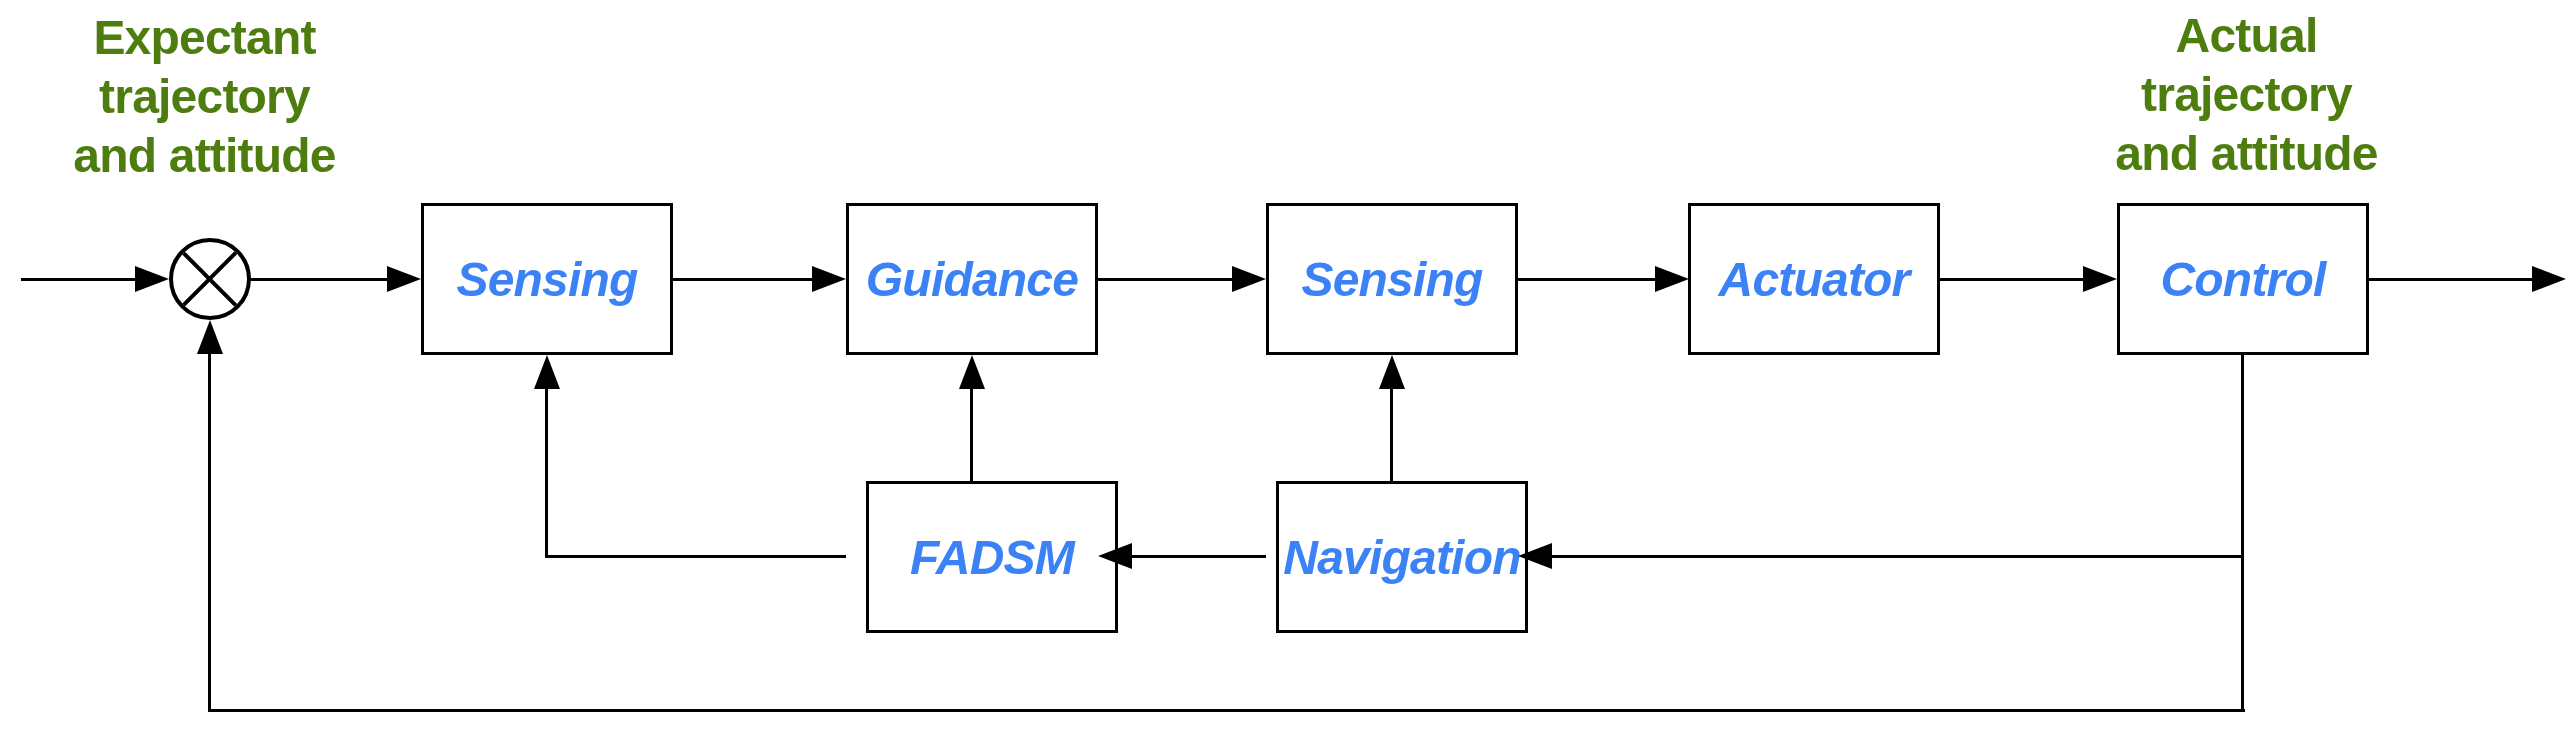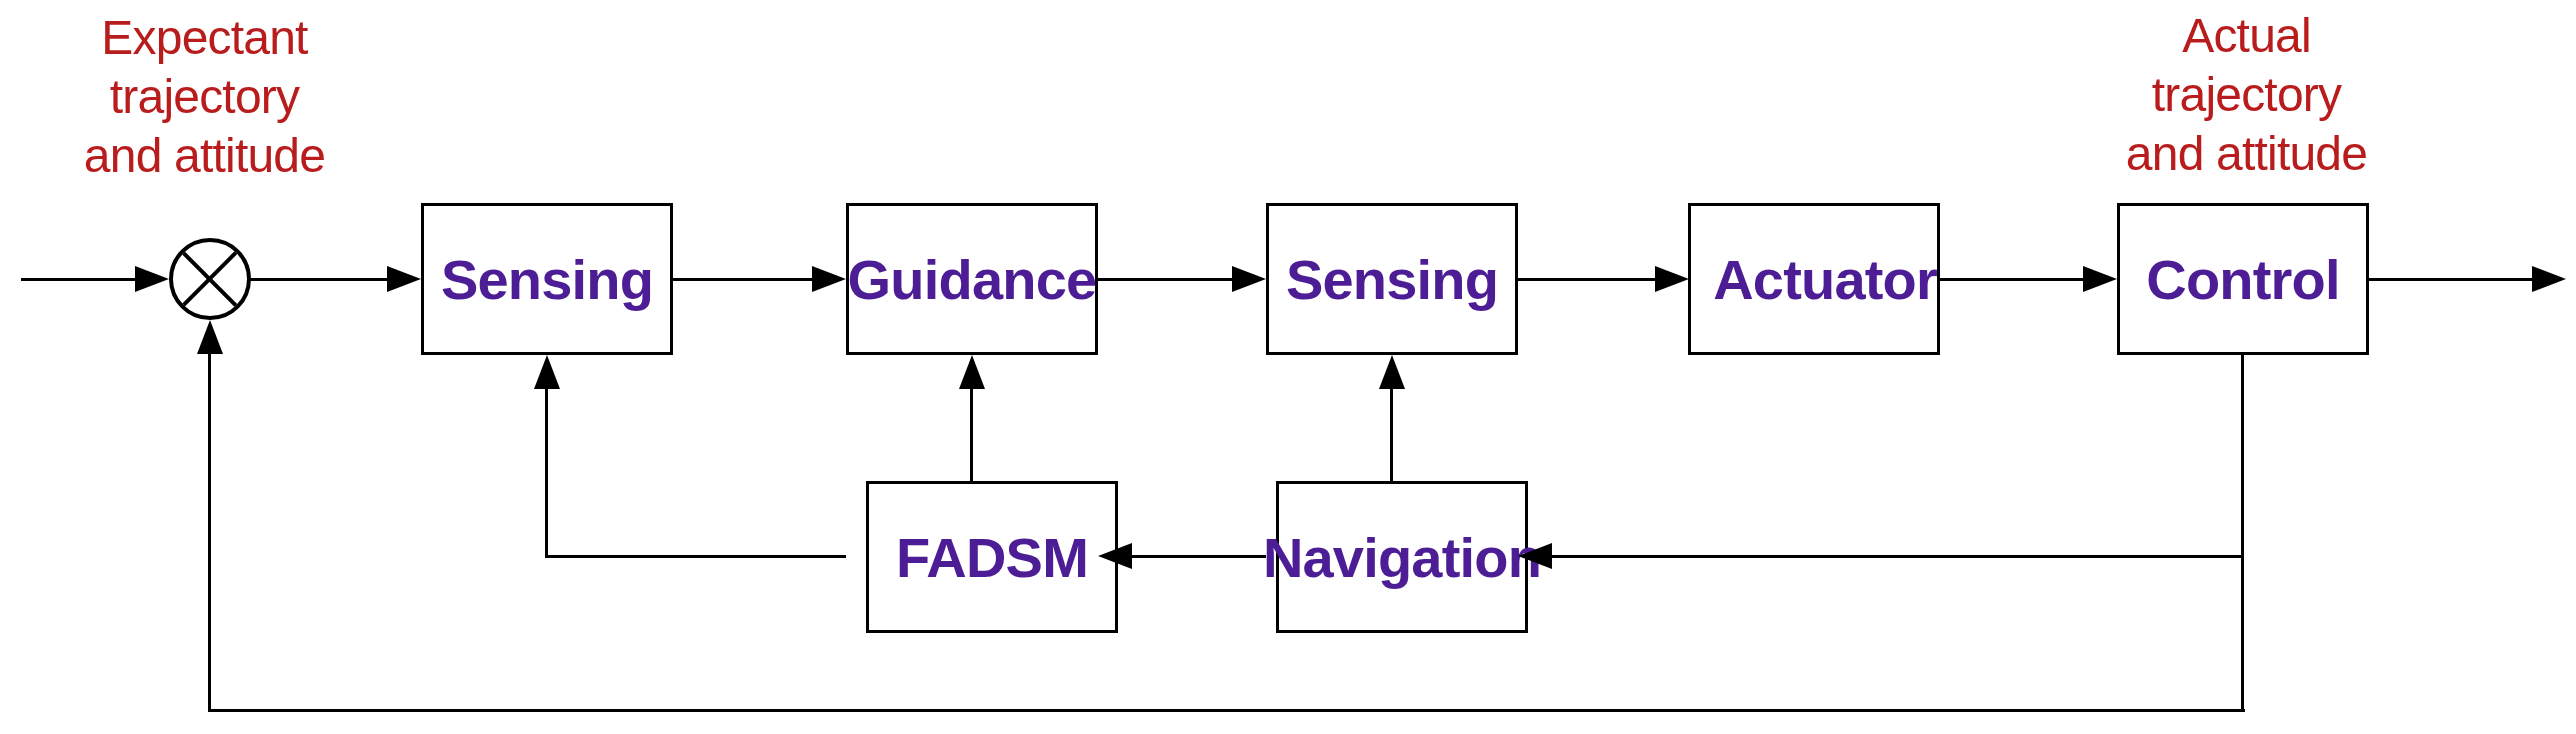--- a/index.html
+++ b/index.html
@@ -22,35 +22,36 @@
     width: 252px;
     height: 152px;
     border: 3.2px solid #000000;
     background: #ffffff;
     box-sizing: border-box;
     display: flex;
     align-items: center;
     justify-content: center;
   }
   .block span {
-    font-size: 56px;
+    font-size: 48px;
     font-weight: bold;
     letter-spacing: -0.8px;
-    color: #4c1d95;
+    color: #3b82f6;
     white-space: nowrap;
+    font-style: italic;
   }
   .anno {
     position: absolute;
     width: 401px;
     text-align: center;
     font-size: 48px;
-    font-weight: normal;
+    font-weight: bold;
     line-height: 59px;
     letter-spacing: -0.8px;
-    color: #b91c1c;
+    color: #4d7c0f;
   }
   .hline { position: absolute; height: 3.2px; background: #000000; }
   .vline { position: absolute; width: 3.2px; background: #000000; }
   .ah-right {
     position: absolute; width: 0; height: 0;
     border-left: 34px solid #000000;
     border-top: 13px solid transparent;
     border-bottom: 13px solid transparent;
   }
   .ah-left {
@@ -107,21 +108,21 @@
 
   <div class="block" style="left:421px; top:203px;">
     <span>Sensing</span>
   </div>
   <div class="block" style="left:846px; top:203px;">
     <span>Guidance</span>
   </div>
   <div class="block" style="left:1266px; top:203px;">
     <span>Sensing</span>
   </div>
-  <div class="block" style="left:1688px; top:203px;justify-content:flex-end;">
+  <div class="block" style="left:1688px; top:203px;">
     <span>Actuator</span>
   </div>
   <div class="block" style="left:2117px; top:203px;">
     <span>Control</span>
   </div>
 
   <div class="block" style="left:846px; top:481px;margin-left:20px;">
     <span>FADSM</span>
   </div>
   <div class="block" style="left:1266px; top:481px;margin-left:10px;">

